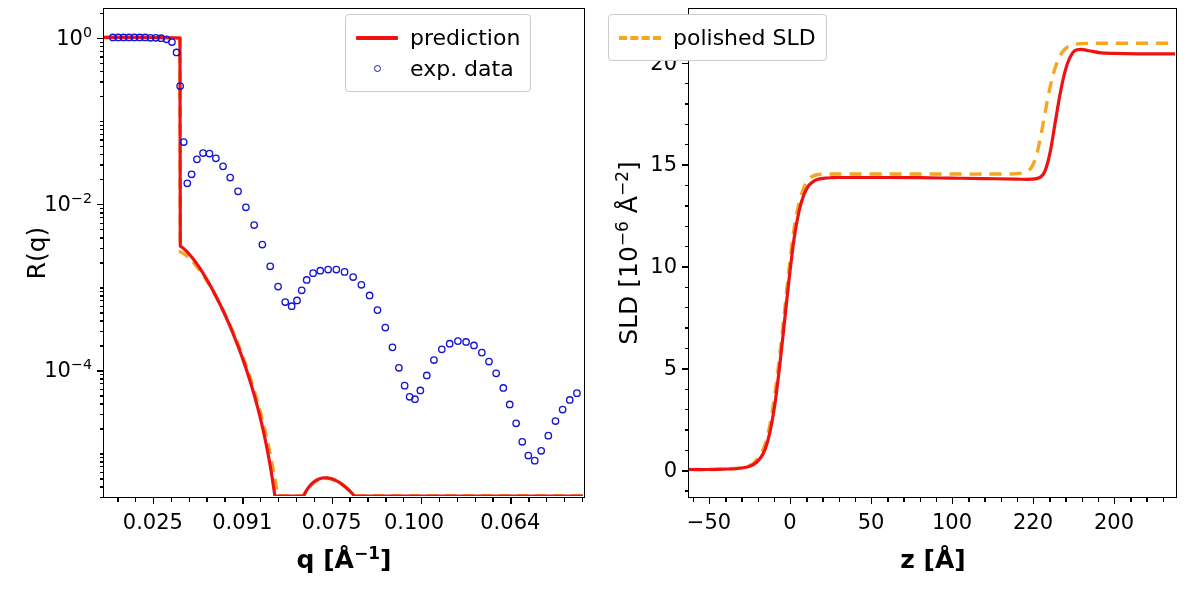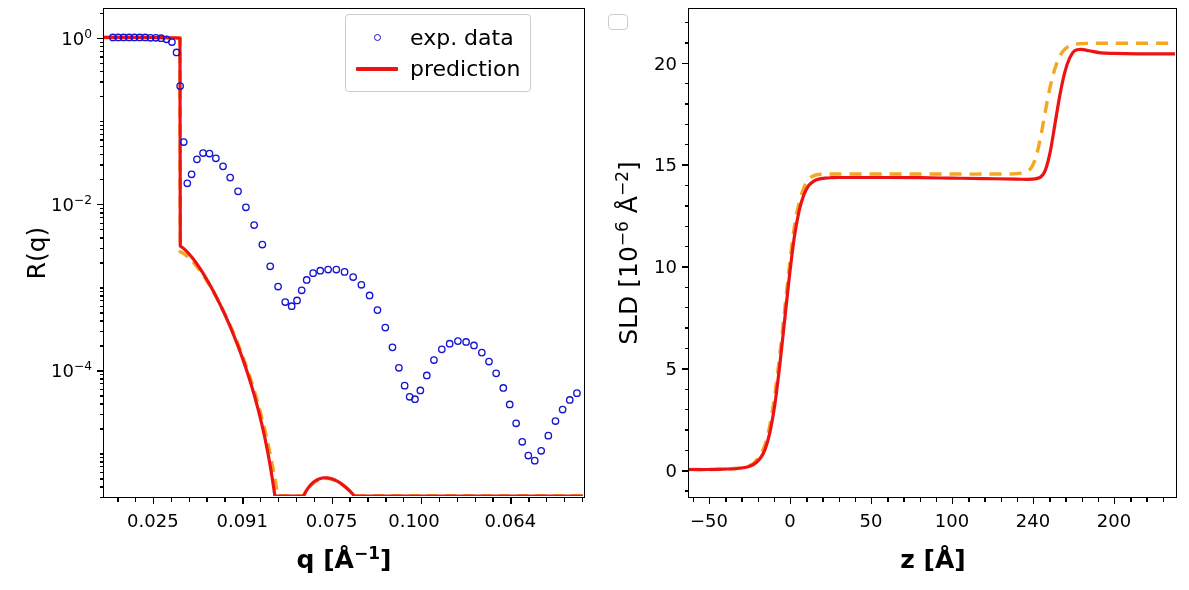--- a/index.html
+++ b/index.html
@@ -35,21 +35,21 @@
     background: #000000;
   }
   .tick-x { width: 1.4px; height: 6px; }
   .tick-x.minor { height: 3.5px; }
   .tick-y { height: 1.4px; width: 6px; }
   .tick-y.minor { width: 3.5px; }
 
   
   .ticklabel {
     position: absolute;
-    font-size: 18px;
+    font-size: 21px;
     color: #000000;
     white-space: nowrap;
     font-family: "DejaVu Sans", sans-serif;
   }
   .ticklabel-x { transform: translateX(-50%); }
   .ticklabel-y { transform: translateY(-50%); text-align: right; }
 
   .ticklabel sup { font-size: 0.68em; vertical-align: super; line-height: 0; }
 
   
@@ -305,29 +305,29 @@
         <div class="tick tick-y minor" style="left: 99.5px; top: 456.984px;"></div>
       </div>
 
     <div class="axis-title axis-title-x" id="xlabel-left" style="left:344px; top:545px;">q [Å<sup>−1</sup>]</div>
 
     <div class="axis-title axis-title-y" id="ylabel-left" style="left:22px; top:253px;">R(q)</div>
 
     <div class="legend" id="legend-left" style="left:345px; top:14px;">
         <div class="legend-row">
           <div class="legend-key">
+            <div class="key-solid" style="background: rgb(238, 19, 19);"></div>
+          </div>
+          <div class="legend-label">prediction</div>
+        </div>
+        <div class="legend-row">
+          <div class="legend-key">
             <div class="key-marker" style="border-color: rgb(20, 20, 210);"></div>
           </div>
           <div class="legend-label">exp. data</div>
-        </div>
-        <div class="legend-row">
-          <div class="legend-key">
-            <div class="key-solid" style="background: rgb(238, 19, 19);"></div>
-          </div>
-          <div class="legend-label">prediction</div>
         </div>
       </div>
   </div>
 
   <div class="panel" id="panel-right">
 
     <div class="axes-frame" id="axes-right">
       <svg class="plot-svg" id="svg-right" width="486" height="487" viewBox="0 0 486 487">
           <defs>
             <clipPath id="clipR">
@@ -344,21 +344,21 @@
     <div id="ticks-right">
         <div class="tick tick-x" style="left: 109.04px; top: 498px;"></div>
         <div class="ticklabel ticklabel-x" style="left: 109.04px; top: 510px;">−50</div>
         <div class="tick tick-x" style="left: 190.04px; top: 498px;"></div>
         <div class="ticklabel ticklabel-x" style="left: 190.04px; top: 510px;">0</div>
         <div class="tick tick-x" style="left: 271.04px; top: 498px;"></div>
         <div class="ticklabel ticklabel-x" style="left: 271.04px; top: 510px;">50</div>
         <div class="tick tick-x" style="left: 352.04px; top: 498px;"></div>
         <div class="ticklabel ticklabel-x" style="left: 352.04px; top: 510px;">100</div>
         <div class="tick tick-x" style="left: 433.04px; top: 498px;"></div>
-        <div class="ticklabel ticklabel-x" style="left: 433.04px; top: 510px;">240</div>
+        <div class="ticklabel ticklabel-x" style="left: 433.04px; top: 510px;">220</div>
         <div class="tick tick-x" style="left: 514.04px; top: 498px;"></div>
         <div class="ticklabel ticklabel-x" style="left: 514.04px; top: 510px; text-align: right;">200</div>
         <div class="tick tick-x minor" style="left: 92.84px; top: 498px;"></div>
         <div class="tick tick-x minor" style="left: 125.24px; top: 498px;"></div>
         <div class="tick tick-x minor" style="left: 141.44px; top: 498px;"></div>
         <div class="tick tick-x minor" style="left: 157.64px; top: 498px;"></div>
         <div class="tick tick-x minor" style="left: 173.84px; top: 498px;"></div>
         <div class="tick tick-x minor" style="left: 206.24px; top: 498px;"></div>
         <div class="tick tick-x minor" style="left: 222.44px; top: 498px;"></div>
         <div class="tick tick-x minor" style="left: 238.64px; top: 498px;"></div>
@@ -407,16 +407,22 @@
         <div class="tick tick-y minor" style="left: 84.5px; top: 82.9556px;"></div>
         <div class="tick tick-y minor" style="left: 84.5px; top: 42.2025px;"></div>
         <div class="tick tick-y minor" style="left: 84.5px; top: 21.8259px;"></div>
       </div>
 
     <div class="axis-title axis-title-x" id="xlabel-right" style="left:333px; top:545px;">z [Å]</div>
 
     <div class="axis-title axis-title-y" id="ylabel-right" style="left:14px; top:253px;">SLD [10<sup>−6</sup> Å<sup>−2</sup>]</div>
 
     <div class="legend" id="legend-right" style="left:8px; top:14px;">
+        <div class="legend-row">
+          <div class="legend-key">
+            <div class="key-dashed" style="border-top-color: rgb(245, 166, 35);"></div>
+          </div>
+          <div class="legend-label">polished SLD</div>
+        </div>
       </div>
   </div>
 
 </div>
 
 </body></html>

